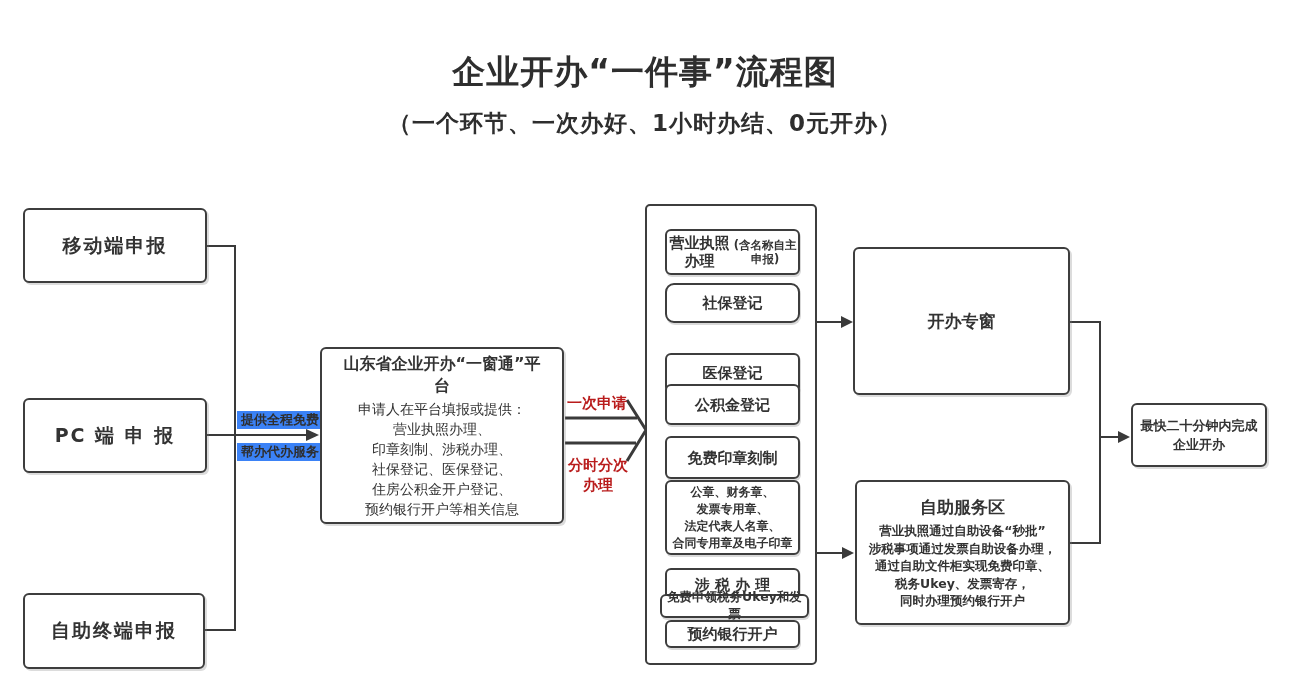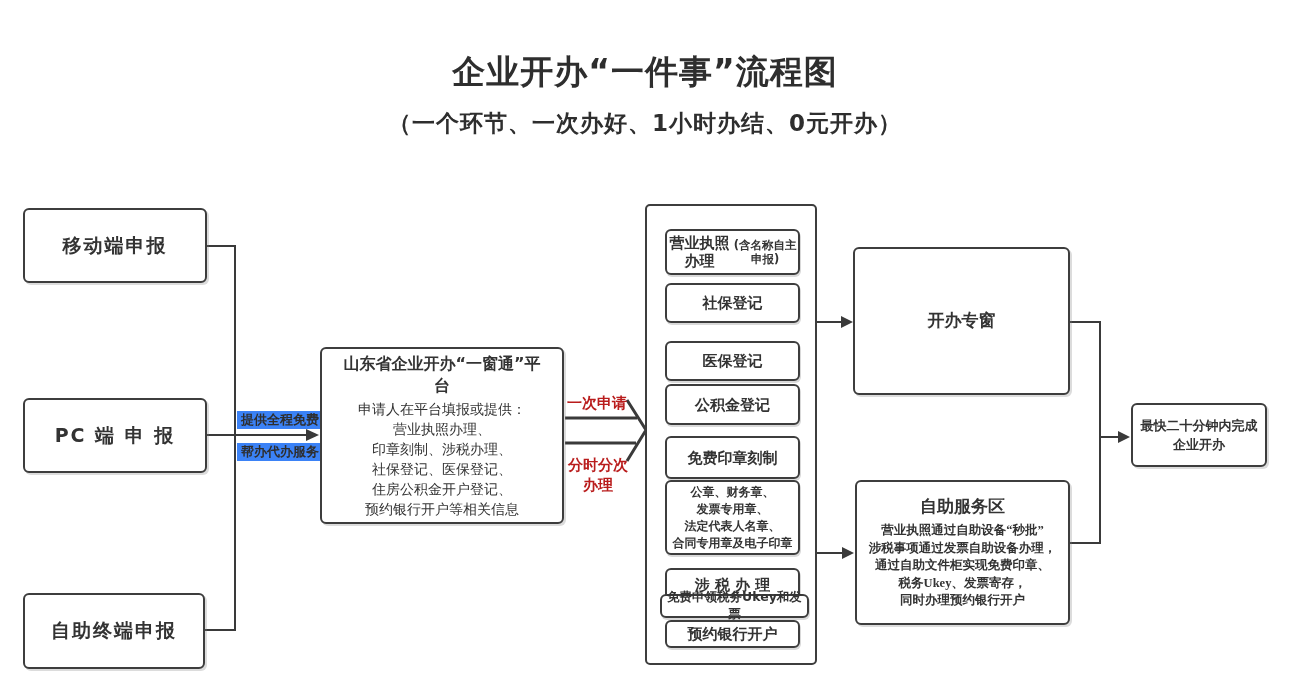--- a/index.html
+++ b/index.html
@@ -46,21 +46,21 @@
   .pipe-box{
     position:absolute;left:18px;width:135px;
     background:#fff;border:2px solid #3d3d3d;border-radius:6px;box-sizing:border-box;
     display:flex;flex-direction:row;align-items:center;justify-content:center;
     box-shadow:1px 2px 0 rgba(130,130,130,0.3);
     font-weight:bold;text-align:center;
   }
   .pipe-label{font-size:15px;font-weight:bold;line-height:18px;}
   .pipe-sub{font-size:11.5px;font-weight:bold;line-height:14px;}
   .pipe-detail{font-size:12px;font-weight:bold;line-height:17px;}
-  .out-box{padding:6px 8px;font-family:Liberation Serif, serif;}
+  .out-box{padding:6px 8px;}
   .out-title{font-size:17px;font-weight:bold;line-height:24px;}
   .out-body{font-size:12.5px;font-weight:bold;line-height:17.5px;text-align:center;margin-top:3px;}
   .result-box{font-size:13px;font-weight:bold;line-height:19px;text-align:center;}
   svg.connectors{position:absolute;left:0;top:0;z-index:0;}
   .box,.pipeline,.helper-label,.arrow-label,.page-title,.page-subtitle{z-index:1;}
 </style>
 </head>
 <body>
 
 <div class="stage">
@@ -114,24 +114,24 @@
 
   <div class="arrow-label" style="left:564px;top:394px;width:66px;">一次申请</div>
   <div class="arrow-label preline" style="left:558px;top:455px;width:80px;line-height:20px;">分时分次
 办理</div>
 
   <div class="pipeline">
     <div class="pipe-box" style="top:23px;height:46px;">
       <span class="pipe-label">营业执照办理</span>
       <span class="pipe-sub">(含名称自主申报)</span>
     </div>
-    <div class="pipe-box" style="top:77px;height:40px;">
+    <div class="pipe-box" style="top:77px;height:40px;border-radius:9px;">
       <span class="pipe-label">社保登记</span>
     </div>
-    <div class="pipe-box" style="top:135px;height:40px;">
+    <div class="pipe-box" style="top:147px;height:40px;">
       <span class="pipe-label">医保登记</span>
     </div>
     <div class="pipe-box" style="top:178px;height:41px;">
       <span class="pipe-label">公积金登记</span>
     </div>
     <div class="pipe-box" style="top:230px;height:43px;">
       <span class="pipe-label">免费印章刻制</span>
     </div>
     <div class="pipe-box" style="top:274px;height:75px;">
       <span class="pipe-detail preline">公章、财务章、

